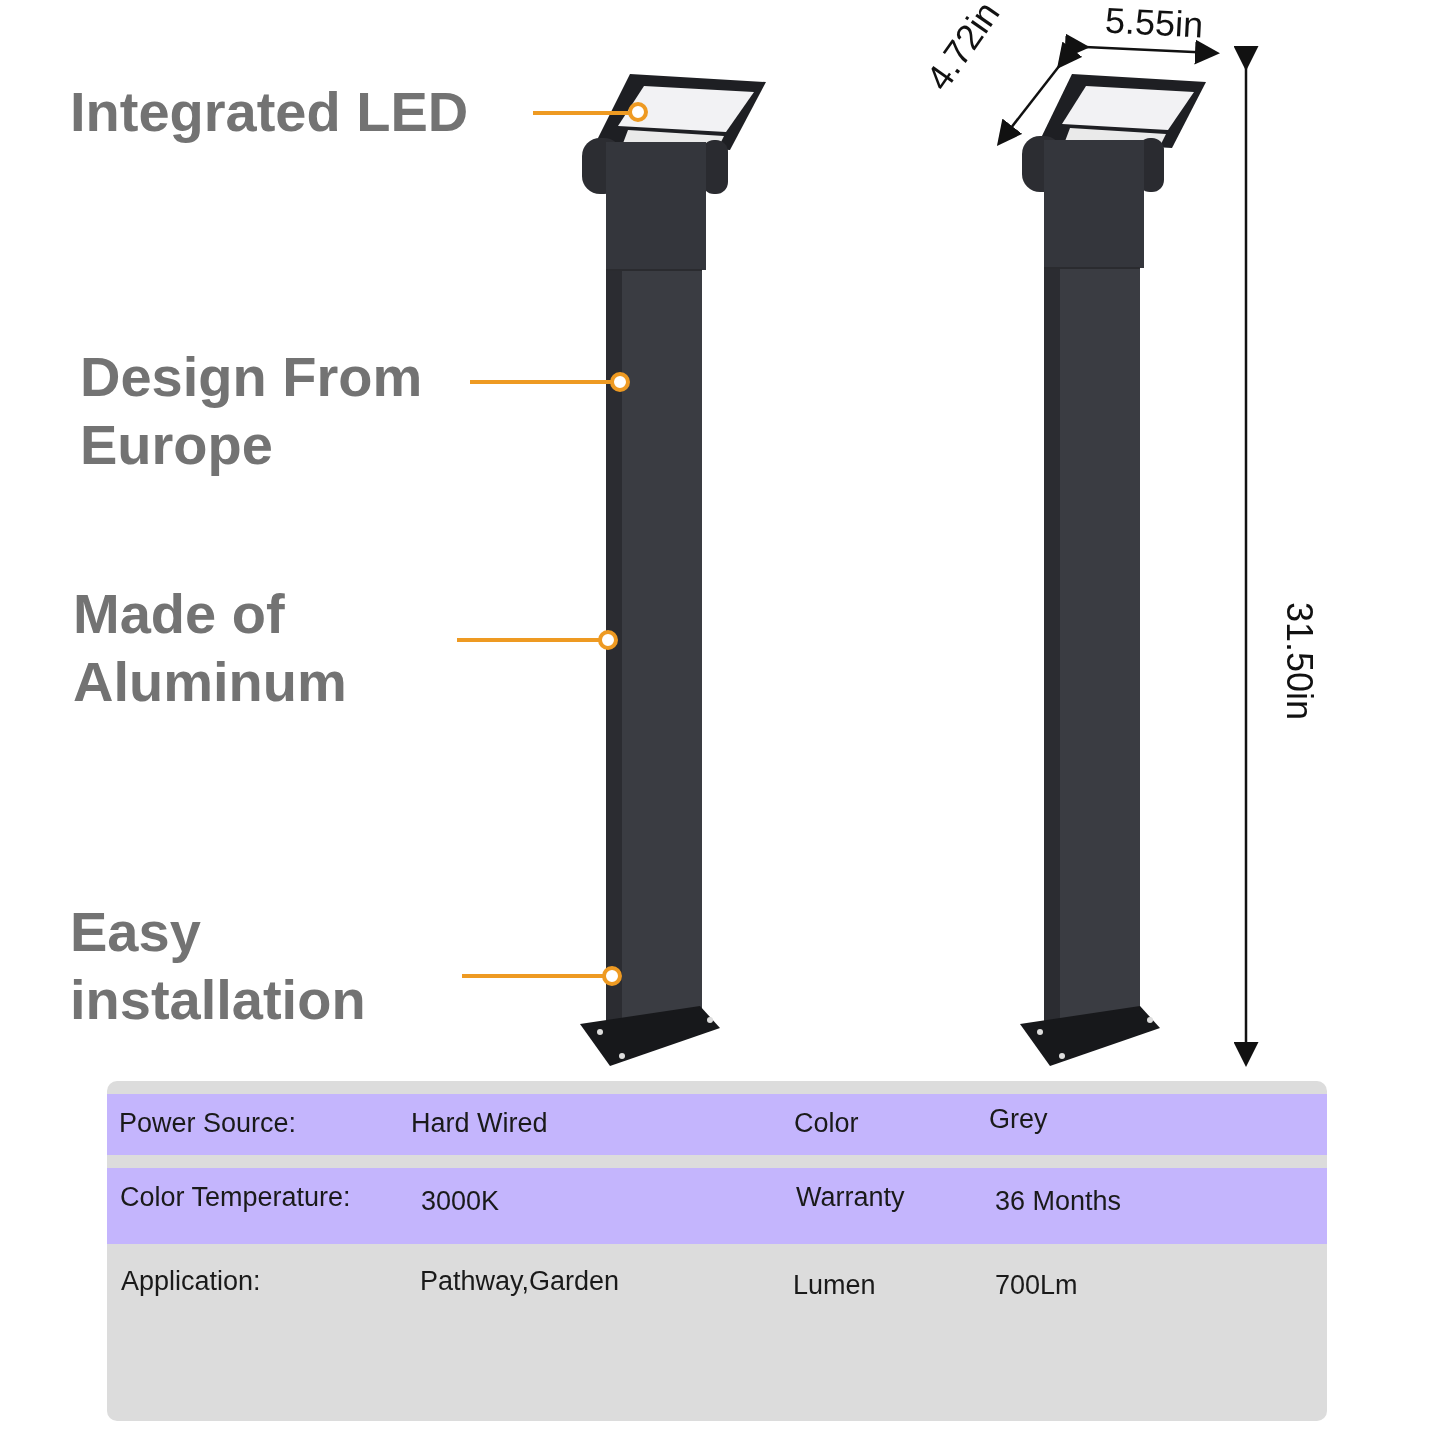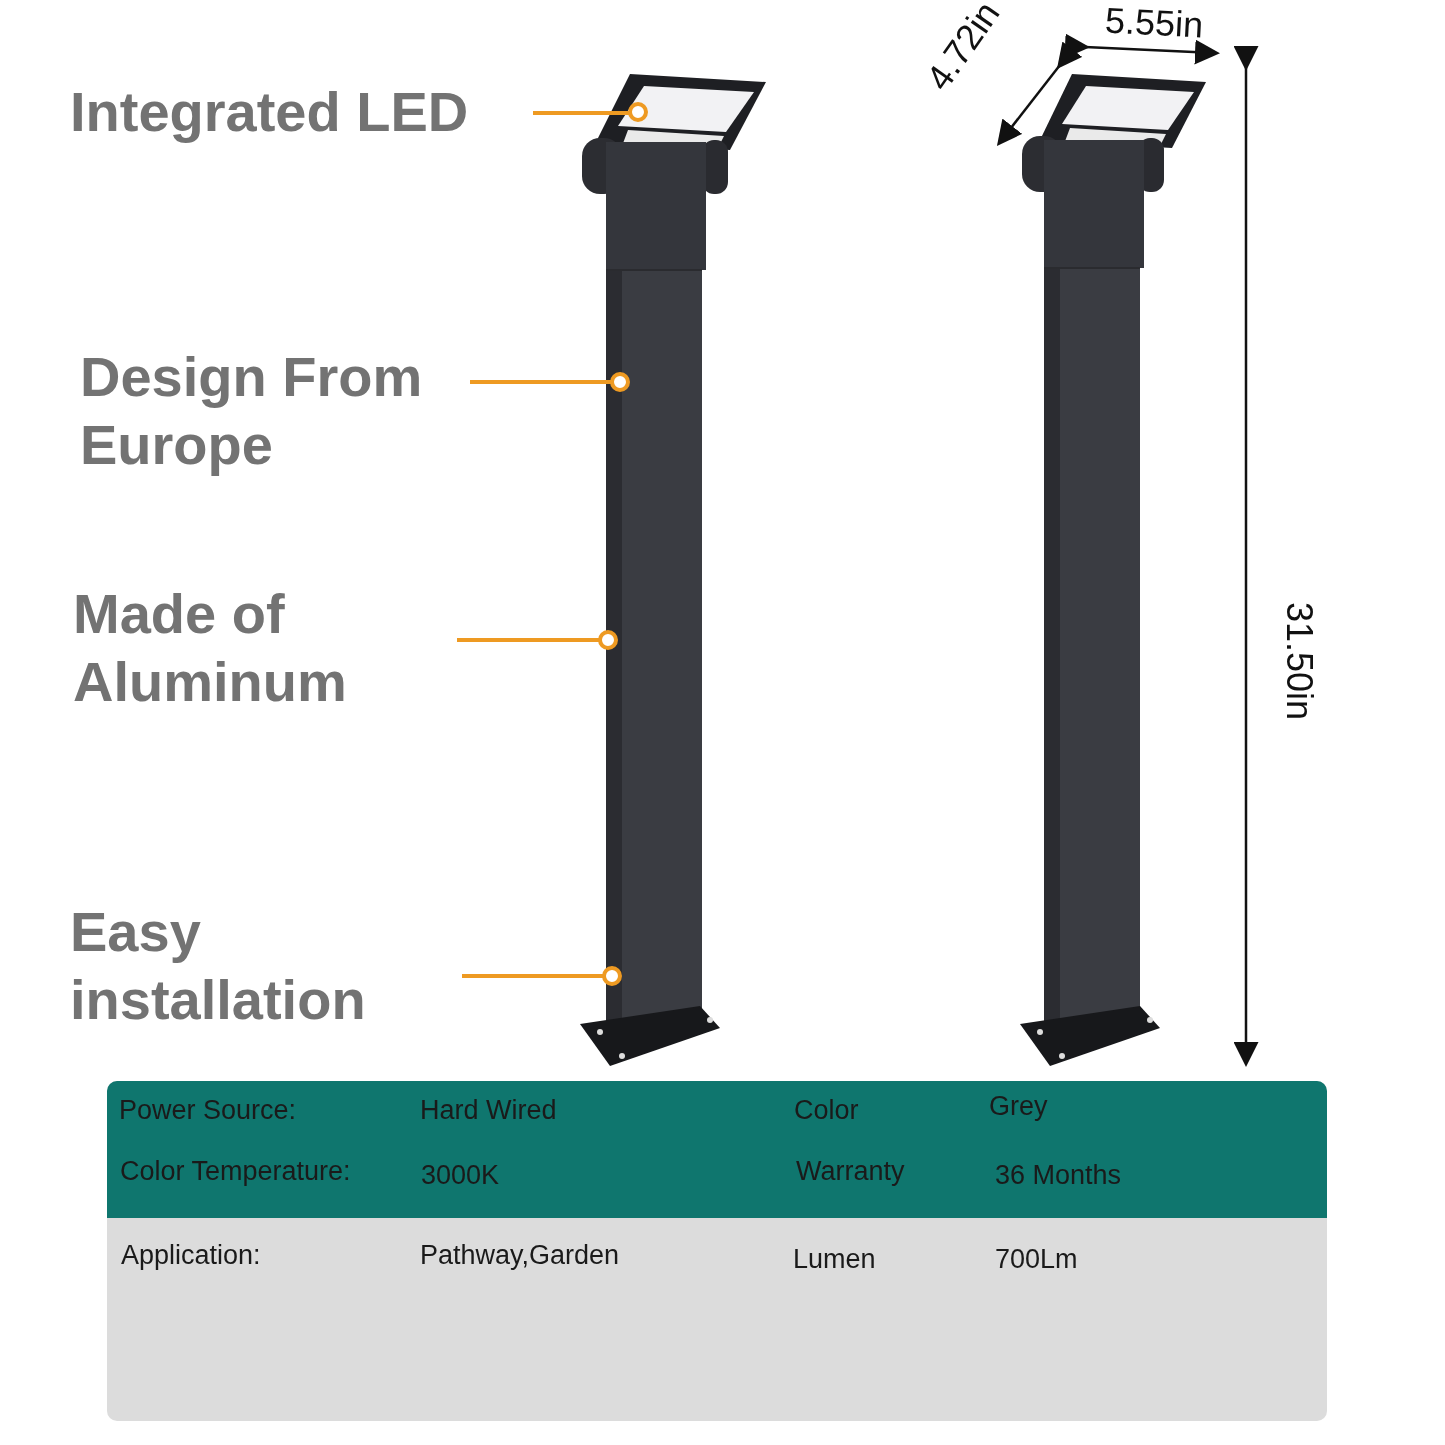--- a/index.html
+++ b/index.html
@@ -9,21 +9,21 @@
   .feature { position: absolute; color: #737373; font-weight: bold; font-size: 56px; line-height: 68px; font-family: "Liberation Sans", sans-serif; }
   .callout-line { position: absolute; height: 4px; background: #ee9a22; }
   .callout-dot { position: absolute; width: 20px; height: 20px; border-radius: 50%; border: 4px solid #ee9a22; background: #ffffff; }
 
   .lamp { position: absolute; }
   .dim-label { position: absolute; font-size: 36px; color: #111; font-family: "Liberation Sans", sans-serif; white-space: nowrap; }
 
   .specs { position: absolute; left: 107px; top: 1081px; width: 1220px; height: 340px; border-radius: 10px; overflow: hidden; background: #dcdcdc; }
   .spec-row { position: relative; width: 100%; }
   .spec-row.light { background: #dcdcdc; }
-  .spec-row.dark { background: #0f766e; }
+  .spec-row.dark { background: #c4b5fd; margin-top: 13px; }
   .spec-cell { position: absolute; font-size: 27px; color: #1a1a1a; white-space: nowrap; font-family: "Liberation Sans", sans-serif; }
 </style>
 </head>
 <body>
 
 <div class="feature" style="left:70px; top:78px;">
   <span>Integrated LED</span>
 </div>
 <div class="feature" style="left:70px; top:343px;margin-left:10px;">
   <div>Design From</div>
@@ -100,21 +100,21 @@
   <line x1="1246" y1="66" x2="1246" y2="1062" stroke="#111" stroke-width="2.5" marker-end="url(#ah)" marker-start="url(#ah)"></line>
 </svg>
 
 <div class="dim-label" style="left:1105px; top:2px; transform:rotate(3deg);">5.55in</div>
 <div class="dim-label" style="left:935px; top:65px; transform:rotate(-55deg); transform-origin:left center;">4.72in</div>
 <div class="dim-label" style="left:1240px; top:640px; transform:rotate(90deg);">31.50in</div>
 
 <div class="specs">
   <div class="spec-row dark" style="height:61px;">
     <span class="spec-cell" style="left:12px; top:14px;">Power Source:</span>
-    <span class="spec-cell" style="left:313px; top:14px;">Hard Wired</span>
+    <span class="spec-cell" style="left:304px; top:14px;">Hard Wired</span>
     <span class="spec-cell" style="left:687px; top:14px;">Color</span>
     <span class="spec-cell" style="left:882px; top:10px;">Grey</span>
   </div>
   <div class="spec-row dark" style="height:76px;">
     <span class="spec-cell" style="left:13px; top:14px;">Color Temperature:</span>
     <span class="spec-cell" style="left:314px; top:18px;">3000K</span>
     <span class="spec-cell" style="left:689px; top:14px;">Warranty</span>
     <span class="spec-cell" style="left:888px; top:18px;">36 Months</span>
   </div>
   <div class="spec-row light" style="height:71px;">

